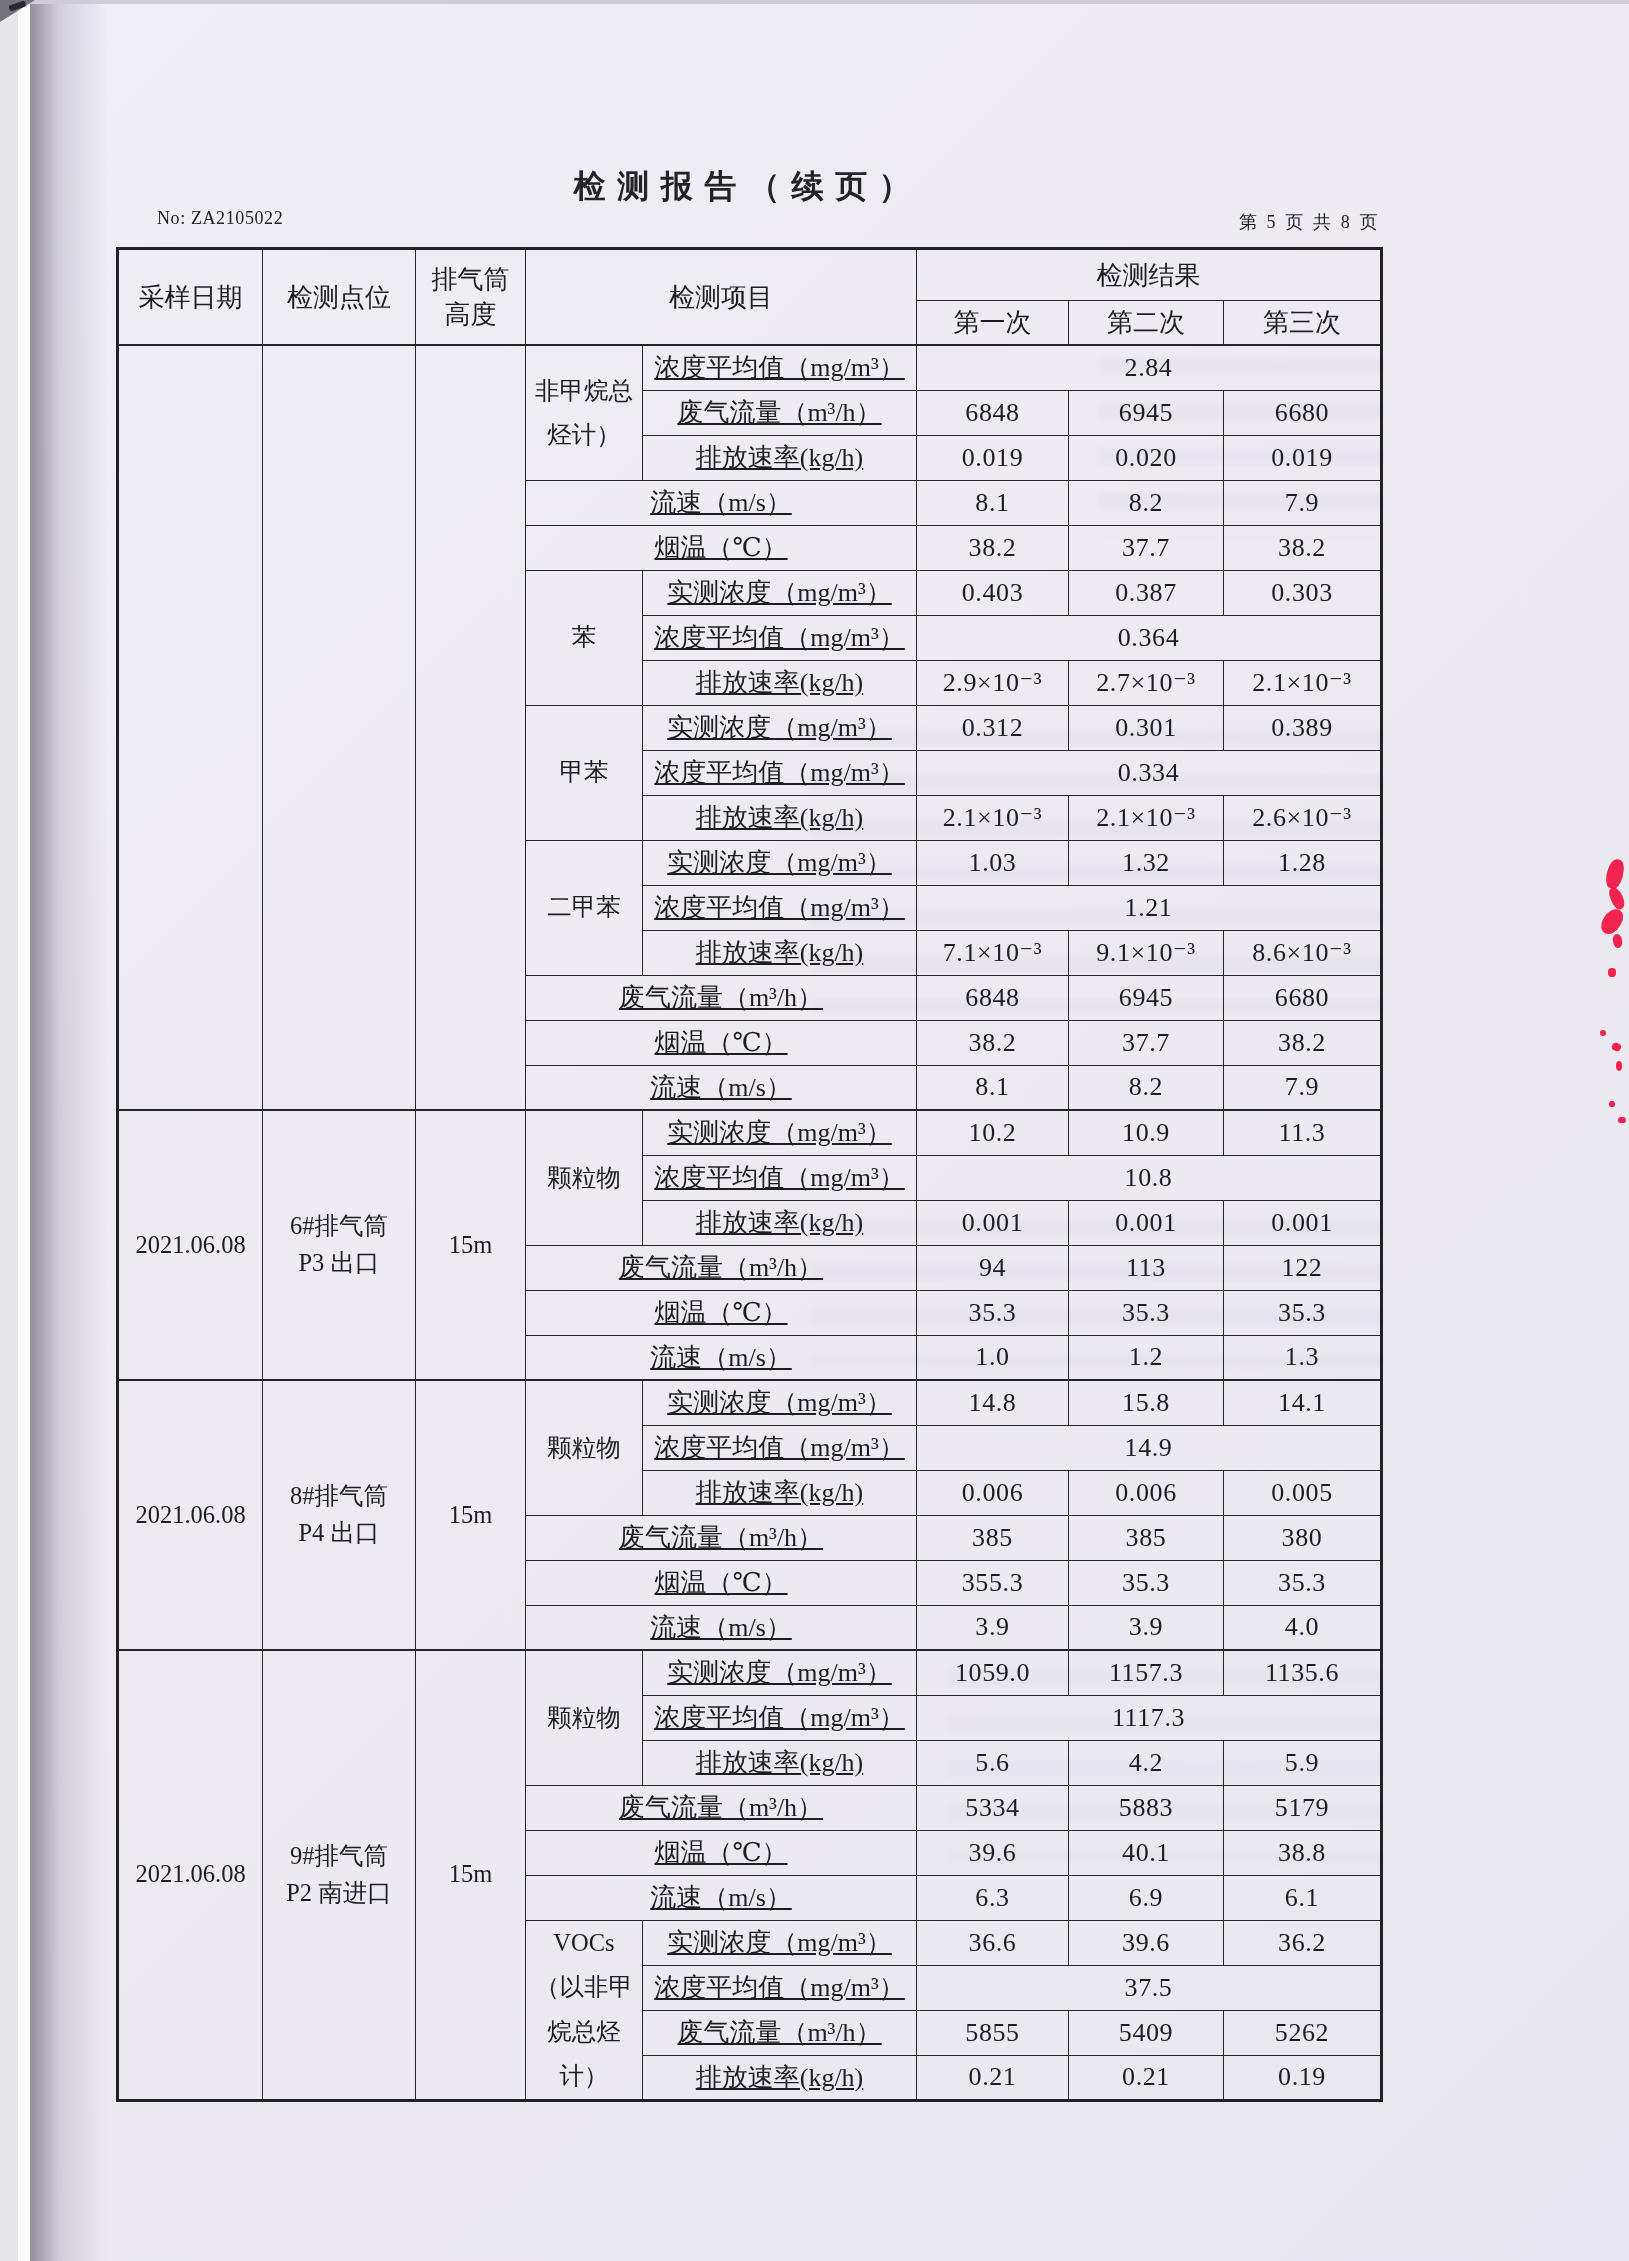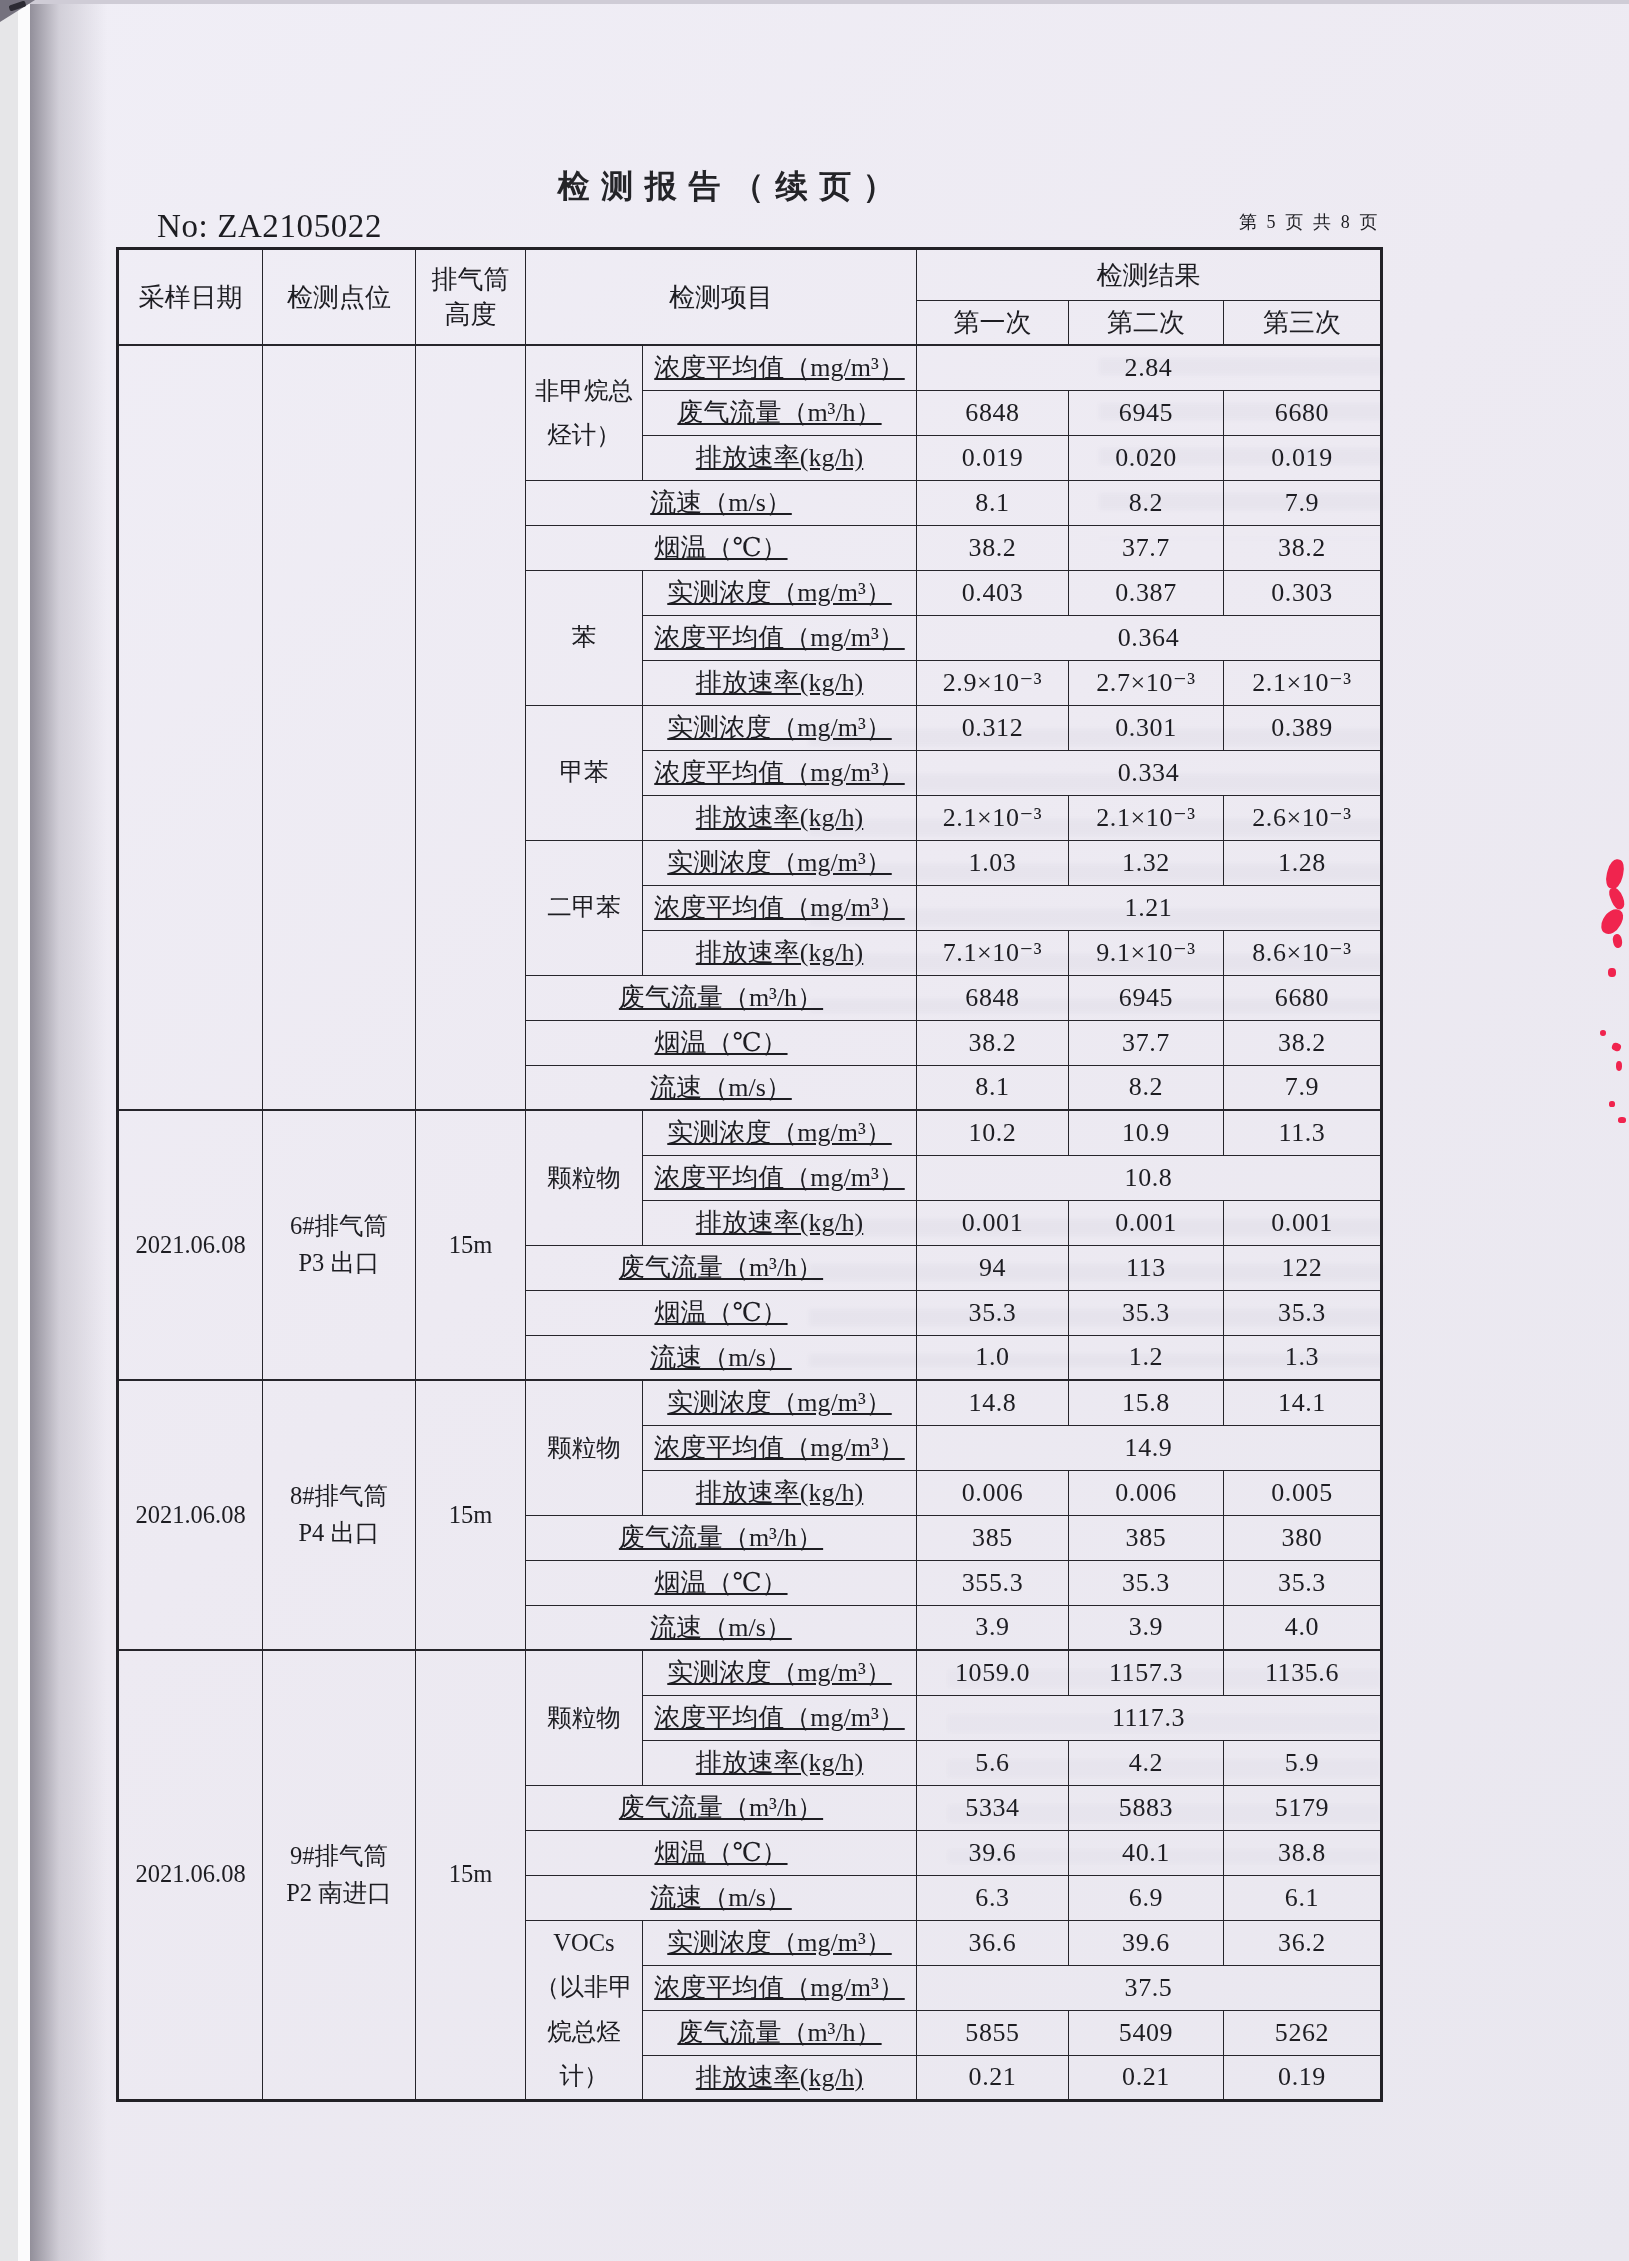--- a/index.html
+++ b/index.html
@@ -18,23 +18,23 @@
     background:linear-gradient(90deg,#928f9a 0%,rgba(185,182,192,.55) 38%,rgba(237,234,242,0) 100%);}
   .corner-shadow{position:absolute;left:0;top:0;width:0;height:0;
     border-top:22px solid #75727e;border-right:35px solid transparent;}
   .corner-speck{position:absolute;left:9px;top:2.6px;width:17px;height:6.4px;background:#2c2b33;
     transform:rotate(-18deg);border-radius:1.9px;}
   .topline{position:absolute;left:0;top:0;right:0;height:3.9px;background:#cfccd6;}
 
   
   .company-title{position:absolute;left:116px;width:1264px;top:111px;
     text-align:center;font-size:36px;font-weight:bold;letter-spacing:6.4px;color:#242428;}
-  .report-title{position:absolute;left:100px;width:1264px;top:165px;
+  .report-title{position:absolute;left:116px;width:1264px;top:165px;
     text-align:center;font-size:32px;font-weight:bold;letter-spacing:11.6px;color:#242428;}
-  .report-no{position:absolute;left:157px;top:208px;font-size:33px;letter-spacing:0.6px;}
+  .report-no{position:absolute;left:157px;top:208px;font-size:18px;letter-spacing:0.6px;}
   .page-info{position:absolute;right:250px;top:210px;font-size:18px;letter-spacing:2.6px;}
 
   
   table.report{
     position:absolute;left:116px;top:247px;width:1264px;
     border-collapse:collapse;table-layout:fixed;
     font-size:26px;
   }
   table.report td,table.report th{
     border:1.9px solid #26252b;

